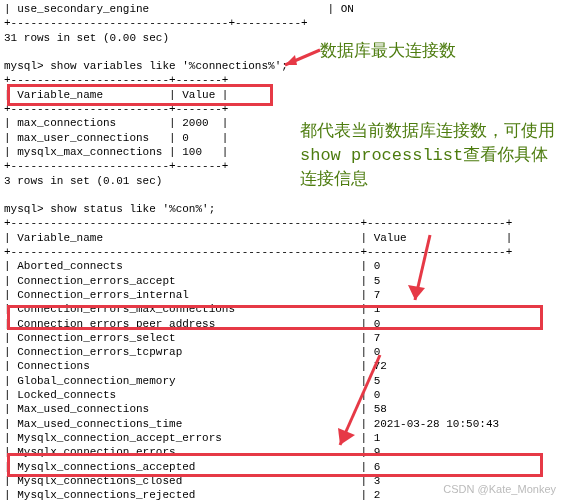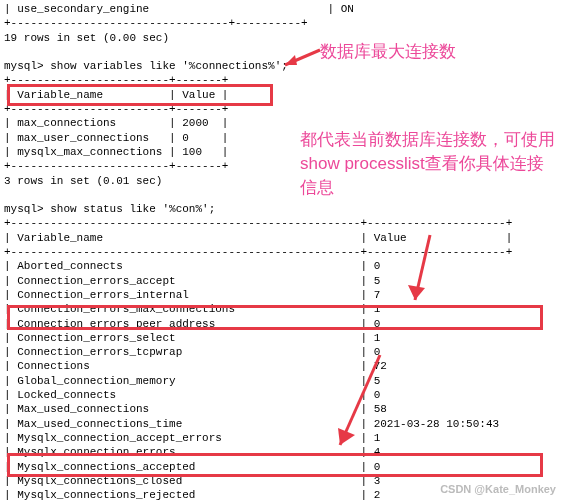--- a/index.html
+++ b/index.html
@@ -13,87 +13,86 @@
     height: 500px;
     overflow: hidden;
     position: relative;
   }
   .terminal {
     padding: 2px 4px;
     white-space: pre;
   }
   .annotation {
     position: absolute;
-    color: #ec4899;
-    font-family: Liberation Sans, sans-serif;
+    color: #4d7c0f;
+    font-family: Liberation Mono, monospace;
     font-size: 17px;
     font-weight: 500;
     line-height: 1.4;
   }
   #ann1 { top: 40px; left: 320px; }
-  #ann2 { top: 128px; left: 300px; width: 260px; }
+  #ann2 { top: 120px; left: 300px; width: 260px; }
   .red-box {
     position: absolute;
     border: 3px solid #e63946;
     background: transparent;
     pointer-events: none;
   }
   #box1 { top: 84px; left: 7px; width: 260px; height: 16px; }
   #box2 { top: 305px; left: 7px; width: 530px; height: 19px; }
   #box3 { top: 453px; left: 7px; width: 530px; height: 18px; }
   .arrow {
     position: absolute;
     pointer-events: none;
   }
   .watermark {
     position: absolute;
     bottom: 4px;
     right: 8px;
     color: #bbb;
     font-family: sans-serif;
     font-size: 11px;
-    font-weight: bold;
   }
 </style>
 </head>
 <body>
 
 <div class="terminal"><span>| use_secondary_engine                           | ON</span>
 <span>+---------------------------------+----------+</span>
-<span>19 rows in set (0.00 sec)</span>
+<span>31 rows in set (0.00 sec)</span>
 <span></span>
 <span>mysql&gt; show variables like '%connections%';</span>
 <span>+------------------------+-------+</span>
 <span>| Variable_name          | Value |</span>
 <span>+------------------------+-------+</span>
 <span>| max_connections        | 2000  |</span>
 <span>| max_user_connections   | 0     |</span>
 <span>| mysqlx_max_connections | 100   |</span>
 <span>+------------------------+-------+</span>
 <span>3 rows in set (0.01 sec)</span>
 <span></span>
 <span>mysql&gt; show status like '%con%';</span>
 <span>+-----------------------------------------------------+---------------------+</span>
 <span>| Variable_name                                       | Value               |</span>
 <span>+-----------------------------------------------------+---------------------+</span>
 <span>| Aborted_connects                                    | 0</span>
 <span>| Connection_errors_accept                            | 5</span>
 <span>| Connection_errors_internal                          | 7</span>
 <span>| Connection_errors_max_connections                   | 1</span>
 <span>| Connection_errors_peer_address                      | 0</span>
-<span>| Connection_errors_select                            | 1</span>
+<span>| Connection_errors_select                            | 7</span>
 <span>| Connection_errors_tcpwrap                           | 0</span>
 <span>| Connections                                         | 72</span>
 <span>| Global_connection_memory                            | 5</span>
 <span>| Locked_connects                                     | 0</span>
 <span>| Max_used_connections                                | 58</span>
 <span>| Max_used_connections_time                           | 2021-03-28 10:50:43</span>
 <span>| Mysqlx_connection_accept_errors                     | 1</span>
-<span>| Mysqlx_connection_errors                            | 4</span>
-<span>| Mysqlx_connections_accepted                         | 0</span>
+<span>| Mysqlx_connection_errors                            | 9</span>
+<span>| Mysqlx_connections_accepted                         | 6</span>
 <span>| Mysqlx_connections_closed                           | 3</span>
 <span>| Mysqlx_connections_rejected                         | 2</span>
 
 
 
 
 
 
 
 

